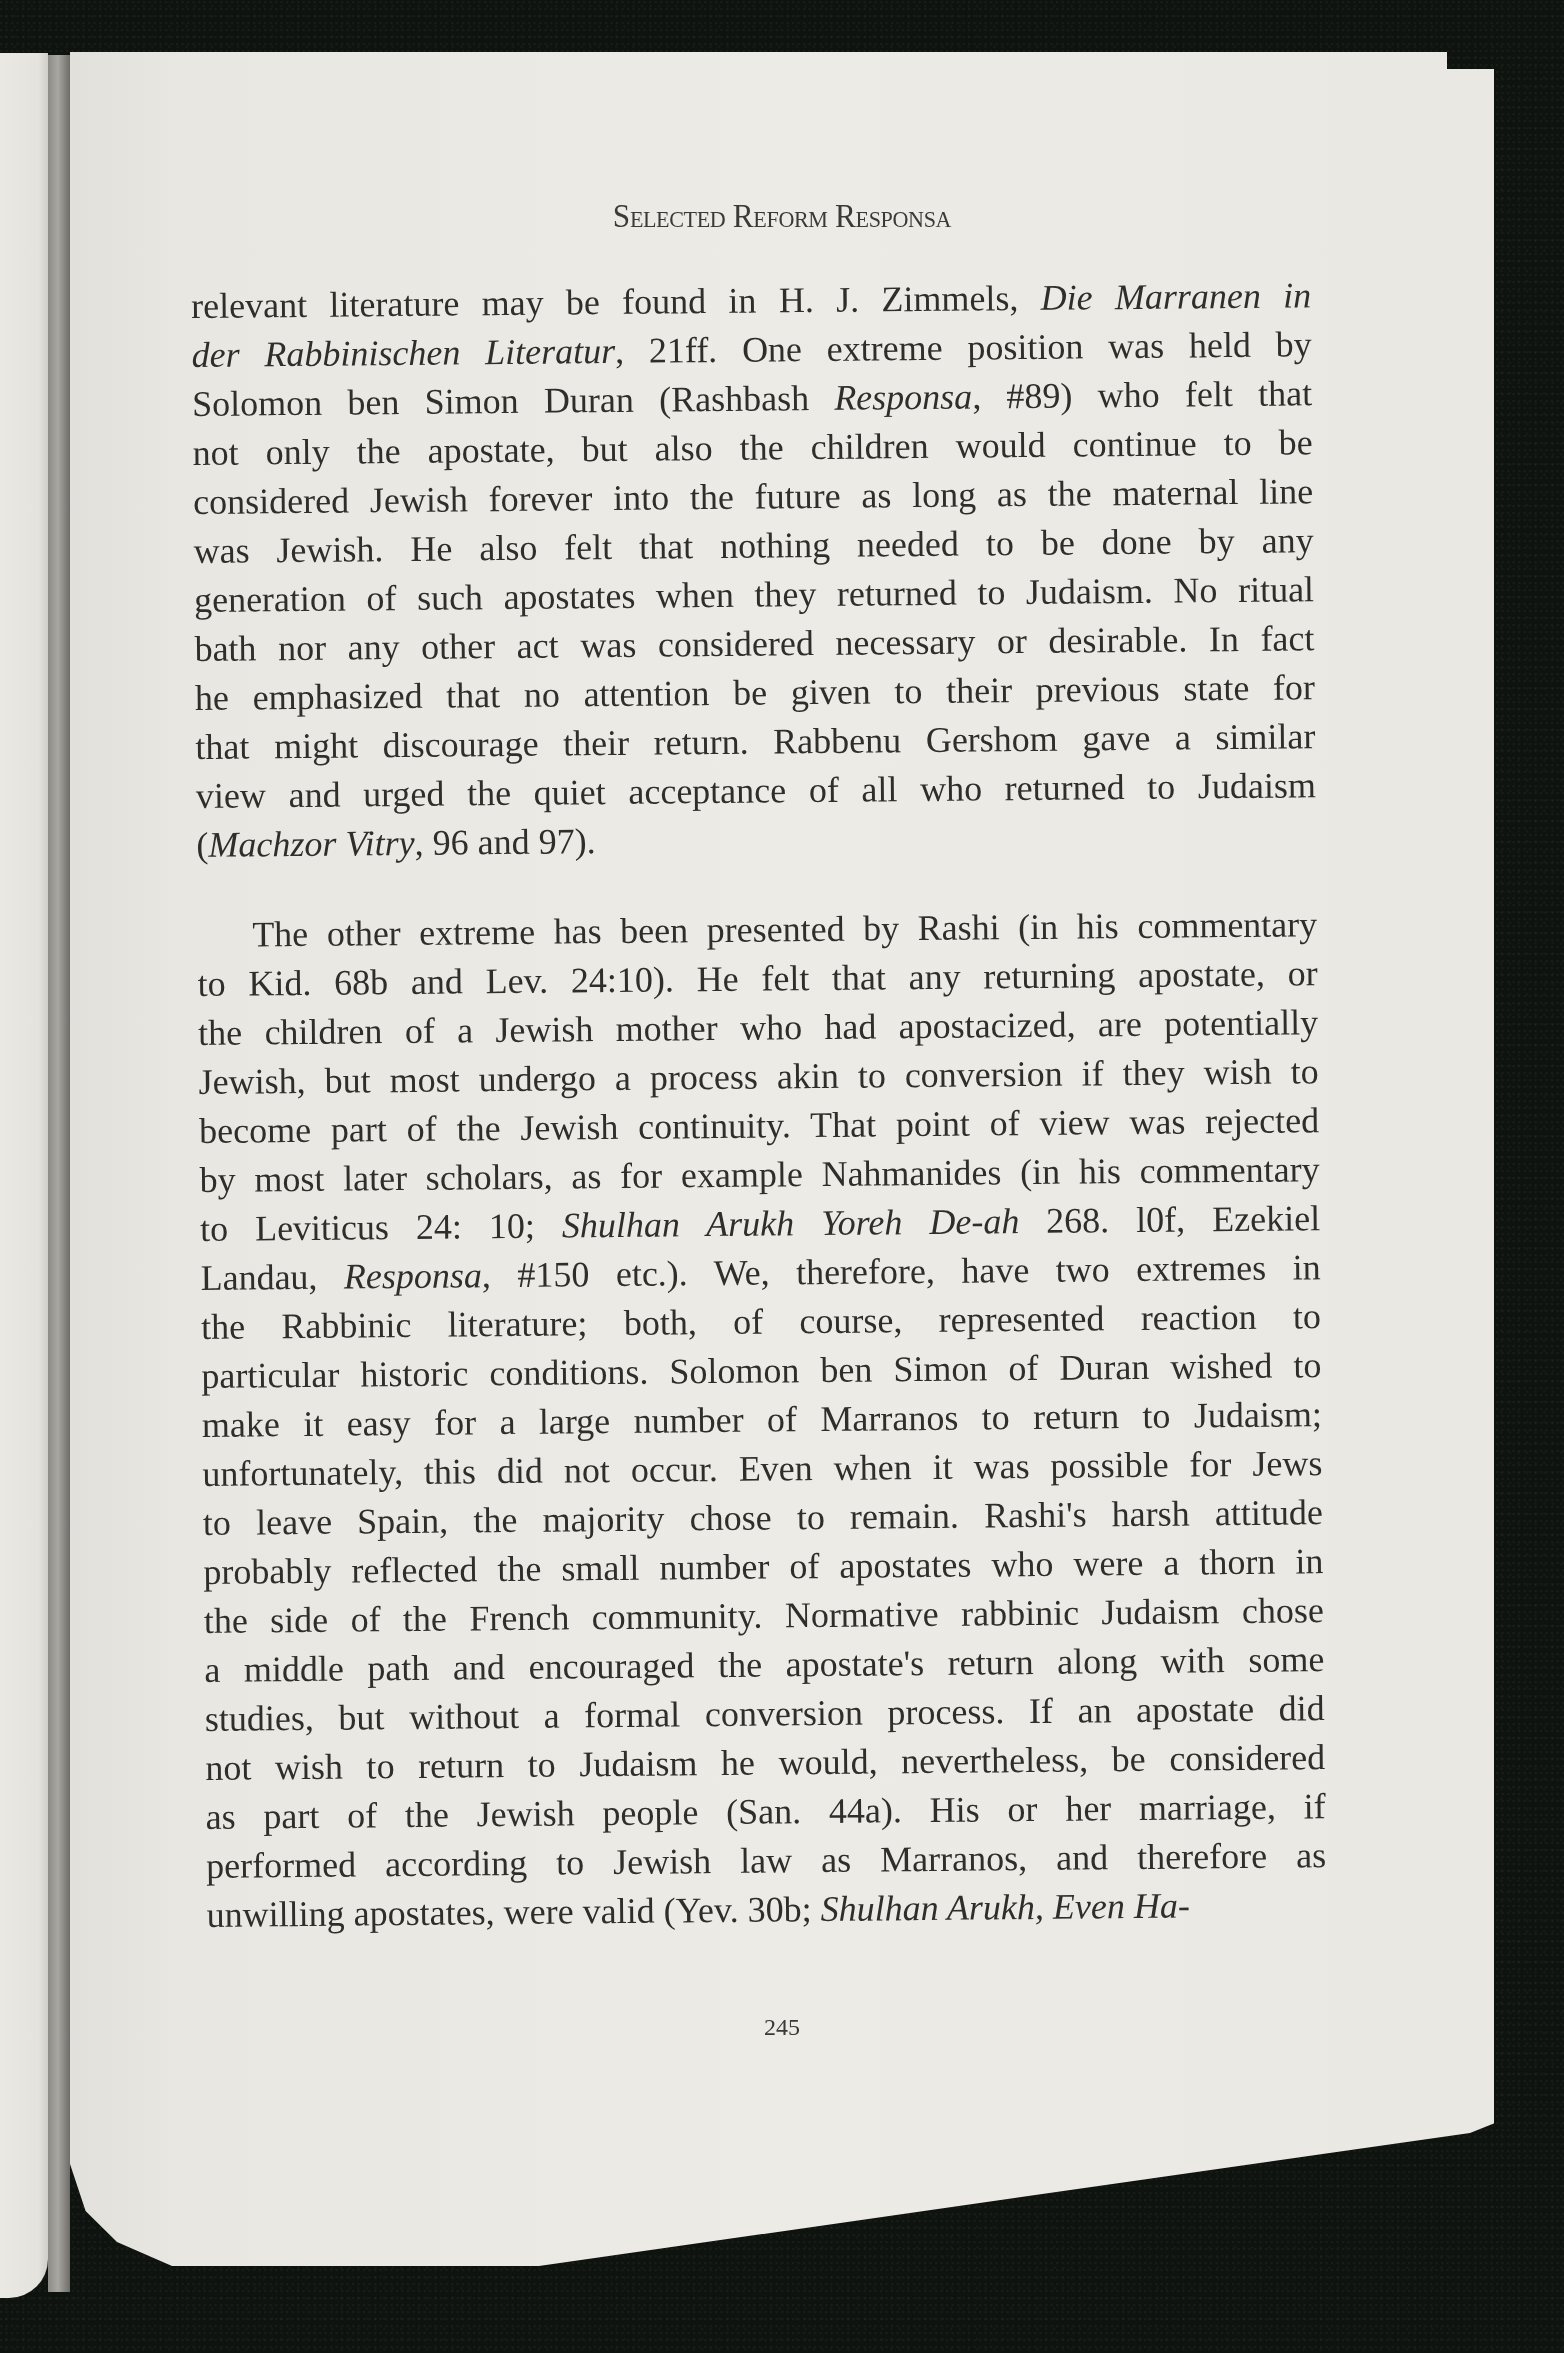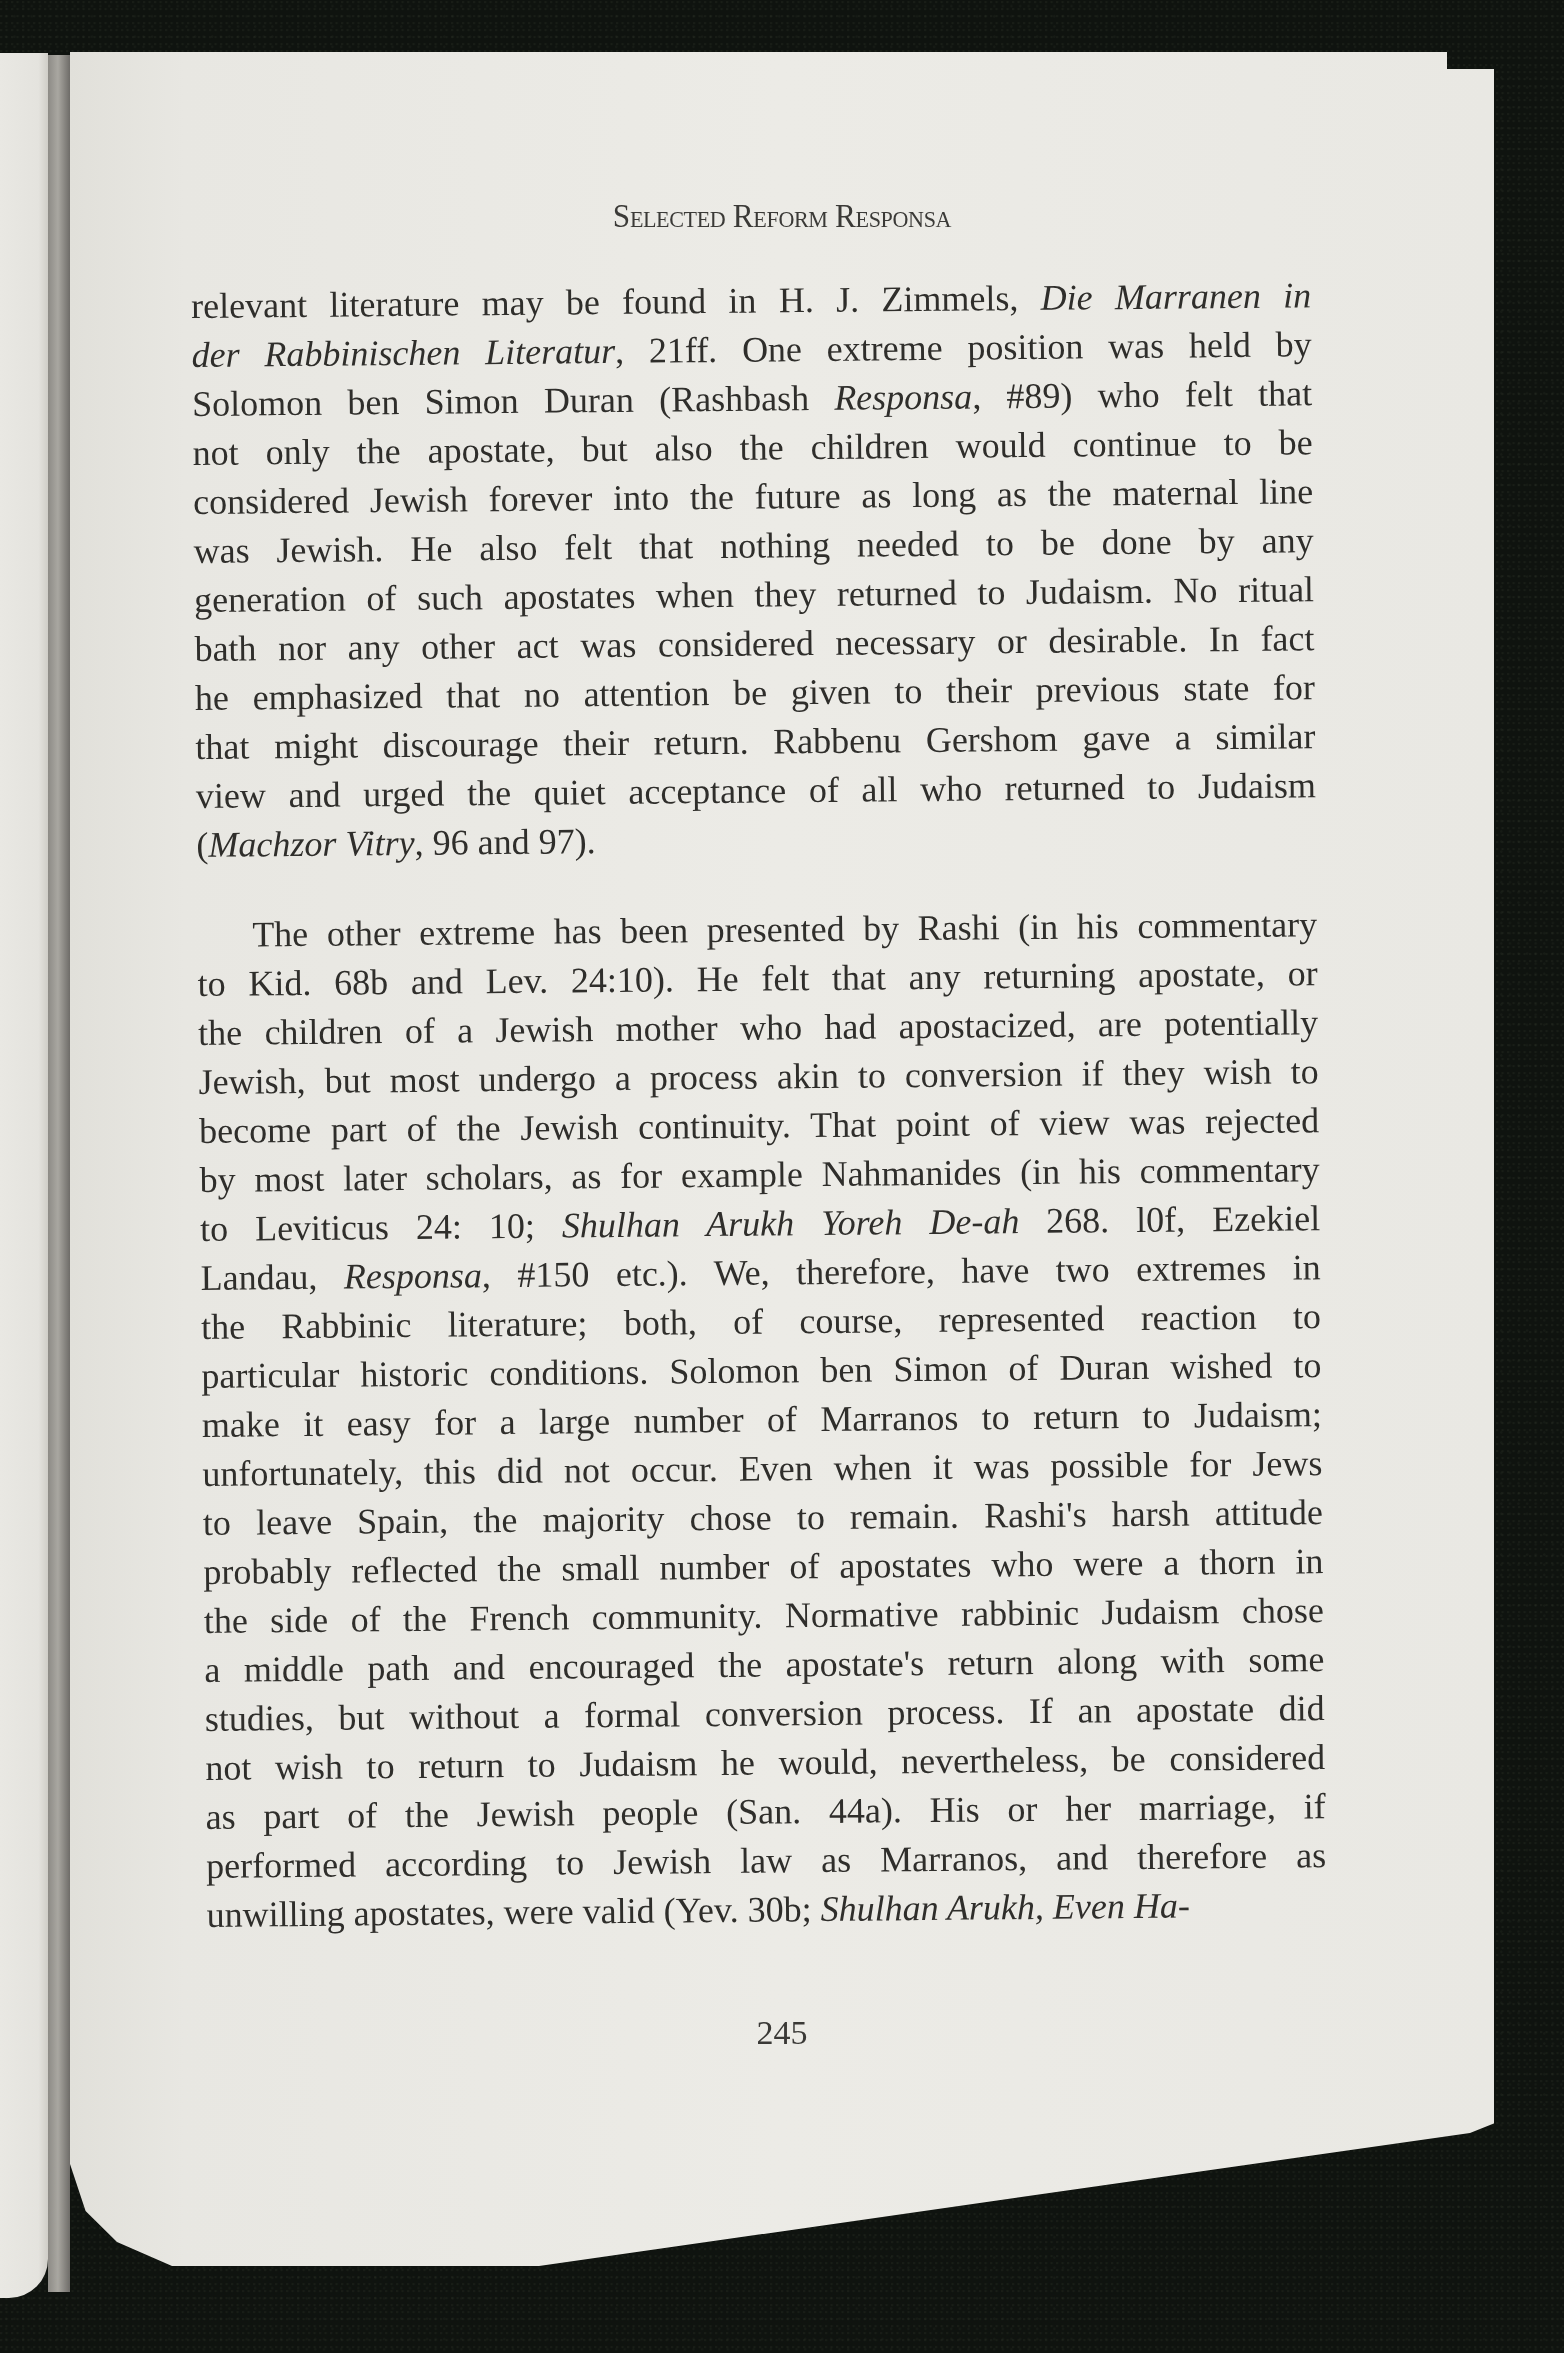--- a/index.html
+++ b/index.html
@@ -103,21 +103,21 @@
     .body-text i {
       font-style: italic;
     }
     .page-number {
       position: absolute;
       left: 0;
       width: 1564px;
       top: 2014px;
       text-align: center;
       color: #3a3936;
-      font-size: 34px;
+      font-size: 24px;
     }
   </style>
 </head>
 <body>
 
 <div class="backdrop-speckle"></div>
 <div class="prev-page"></div>
 <div class="gutter"></div>
 <div class="page">
   <div class="page-fold"></div>

